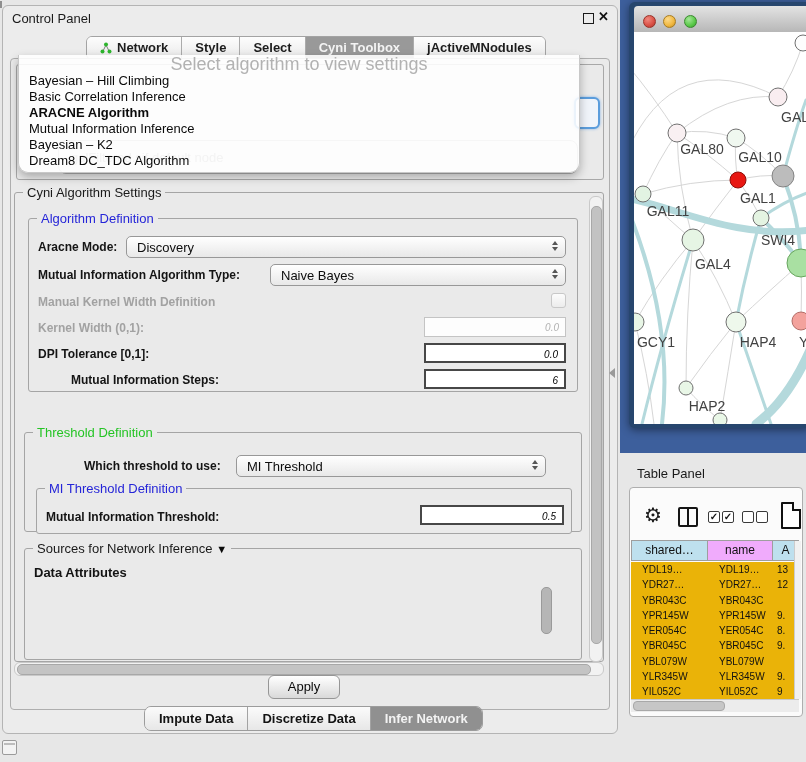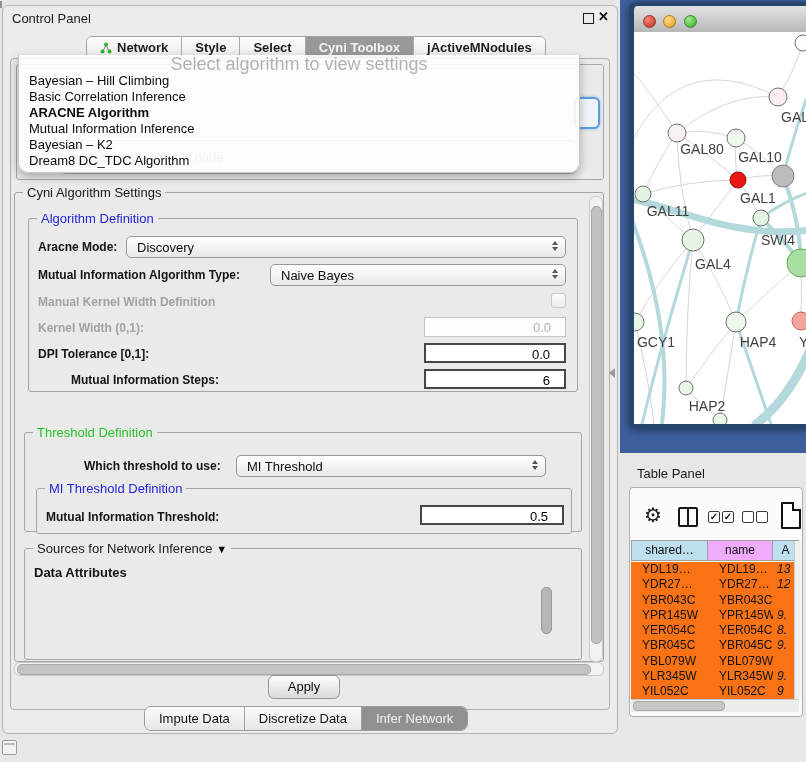--- a/index.html
+++ b/index.html
@@ -50,22 +50,22 @@
   .glabel{font-size:12px;font-weight:bold;color:#a2a2a2;white-space:nowrap;}
 
   .combo{height:22px;background:linear-gradient(#ffffff,#e8e8e8);border:1px solid #989898;
          border-radius:5px;font-size:13px;line-height:21px;padding-left:10px;box-sizing:border-box;color:#0c0c0c;}
   .combo .arrows{position:absolute;right:7px;top:4px;display:flex;flex-direction:column;gap:2px;}
   .combo .up{width:0;height:0;border-left:3.5px solid transparent;border-right:3.5px solid transparent;
              border-bottom:4.5px solid #555;}
   .combo .down{width:0;height:0;border-left:3.5px solid transparent;border-right:3.5px solid transparent;
                border-top:4.5px solid #555;}
 
-  .field{height:20px;background:#fff;border:2px solid #474747;font-size:13px;line-height:19px;
-         text-align:right;padding-right:14px;box-sizing:border-box;color:#000;}
+  .field{height:20px;background:#fff;border:2px solid #474747;font-size:10px;line-height:19px;
+         text-align:right;padding-right:6px;box-sizing:border-box;color:#000;font-style:italic;}
   .field.disabled{border:1px solid #c4c4c4;color:#b2b2b2;background:#fdfdfd;}
 
   .checkbox{width:13px;height:13px;border:1px solid #c8c8c8;border-radius:3px;
             background:linear-gradient(#fcfcfc,#ececec);}
 
   .tri-right{font-size:12px;color:#0a0a0a;}
   .tri-down{font-size:11px;color:#0a0a0a;}
 
   .attr-list{left:44px;top:584px;width:512px;height:70px;background:#fff;border:1px solid #bdbdbd;
              overflow:hidden;}
@@ -74,21 +74,21 @@
 
   .vscroll{left:589px;top:196px;width:12px;height:464px;background:#f2f2f2;border:1px solid #c9c9c9;border-radius:6px;}
   .vthumb{left:591px;top:206px;width:9px;height:436px;background:#c2c2c2;border:1px solid #a8a8a8;border-radius:5px;}
   .hscroll{left:14px;top:662px;width:588px;height:12px;background:#f2f2f2;border:1px solid #c9c9c9;border-radius:6px;}
   .hthumb{left:17px;top:664px;width:572px;height:9px;background:#c4c4c4;border:1px solid #a8a8a8;border-radius:5px;}
 
   .apply-btn{left:268px;top:675px;width:70px;height:22px;background:linear-gradient(#ffffff,#d9d9d9);
              border:1px solid #969696;border-radius:6px;font-size:13px;text-align:center;line-height:21px;color:#0a0a0a;}
 
   .btabbar{left:144px;top:706px;height:23px;display:flex;border:1px solid #9c9c9c;border-radius:7px;overflow:hidden;}
-  .btab{padding:0 14px;line-height:23px;font-size:13px;font-weight:normal;color:#141414;
+  .btab{padding:0 14px;line-height:23px;font-size:13px;font-weight:bold;color:#141414;
         background:linear-gradient(#fbfbfb,#e7e7e7);border-right:1px solid #a3a3a3;}
   .btab:last-child{border-right:none;}
   .btab.active{background:#909090;color:#f3f3f3;}
 
   .splitter-arrow{left:609px;top:368px;width:0;height:0;border-top:5px solid transparent;
                   border-bottom:5px solid transparent;border-right:6px solid #9a9a9a;}
   .corner-tick{left:0;top:1px;width:2px;height:7px;background:#8f8f8f;}
   .mini-win{left:2px;top:740px;width:13px;height:13px;border:1px solid #9b9b9b;border-radius:2px;background:#f3f3f3;}
   .mini-win::after{content:"";position:absolute;left:1px;right:1px;top:2px;height:2px;background:#bdbdbd;}
 
@@ -119,23 +119,23 @@
                   border-left:2.5px solid #111;border-bottom:2.5px solid #111;}
 
   .thead{left:631px;top:540px;width:168px;height:21px;display:grid;grid-template-columns:77px 65px 1fr;}
   .thcell{border:1px solid #9e9e9e;border-left:none;font-size:12px;text-align:center;line-height:19px;
           overflow:hidden;white-space:nowrap;color:#111;}
   .thcell:first-child{border-left:1px solid #9e9e9e;}
   .th-blue{background:#bee0ee;} .th-gray{background:#f0abfc;}
 
   #table-rows{left:631px;top:562px;width:168px;height:138px;overflow:hidden;}
   .trow{display:grid;grid-template-columns:77px 65px 1fr;height:15.3px;line-height:15.3px;
-        font-size:12px;background:#f97316;white-space:nowrap;}
+        font-size:10px;background:#eab308;white-space:nowrap;}
   .tcell{overflow:hidden;}
-  .tcell.c0{padding-left:11px;} .tcell.c1{padding-left:11px;} .tcell.c2{padding-left:4px;font-style:italic;}
+  .tcell.c0{padding-left:11px;} .tcell.c1{padding-left:11px;} .tcell.c2{padding-left:4px;}
 
   .tp-vtrack{left:794px;top:541px;width:6px;height:158px;background:#f1f1f1;border-left:1px solid #cccccc;}
   .tp-hscroll{left:631px;top:699px;width:168px;height:12px;background:#ececec;border-top:1px solid #c9c9c9;}
   .tp-hthumb{left:633px;top:701px;width:90px;height:8px;background:#c6c6c6;border:1px solid #a8a8a8;border-radius:4px;}
 </style>
 </head>
 <body>
 
 <div id="root">
 

